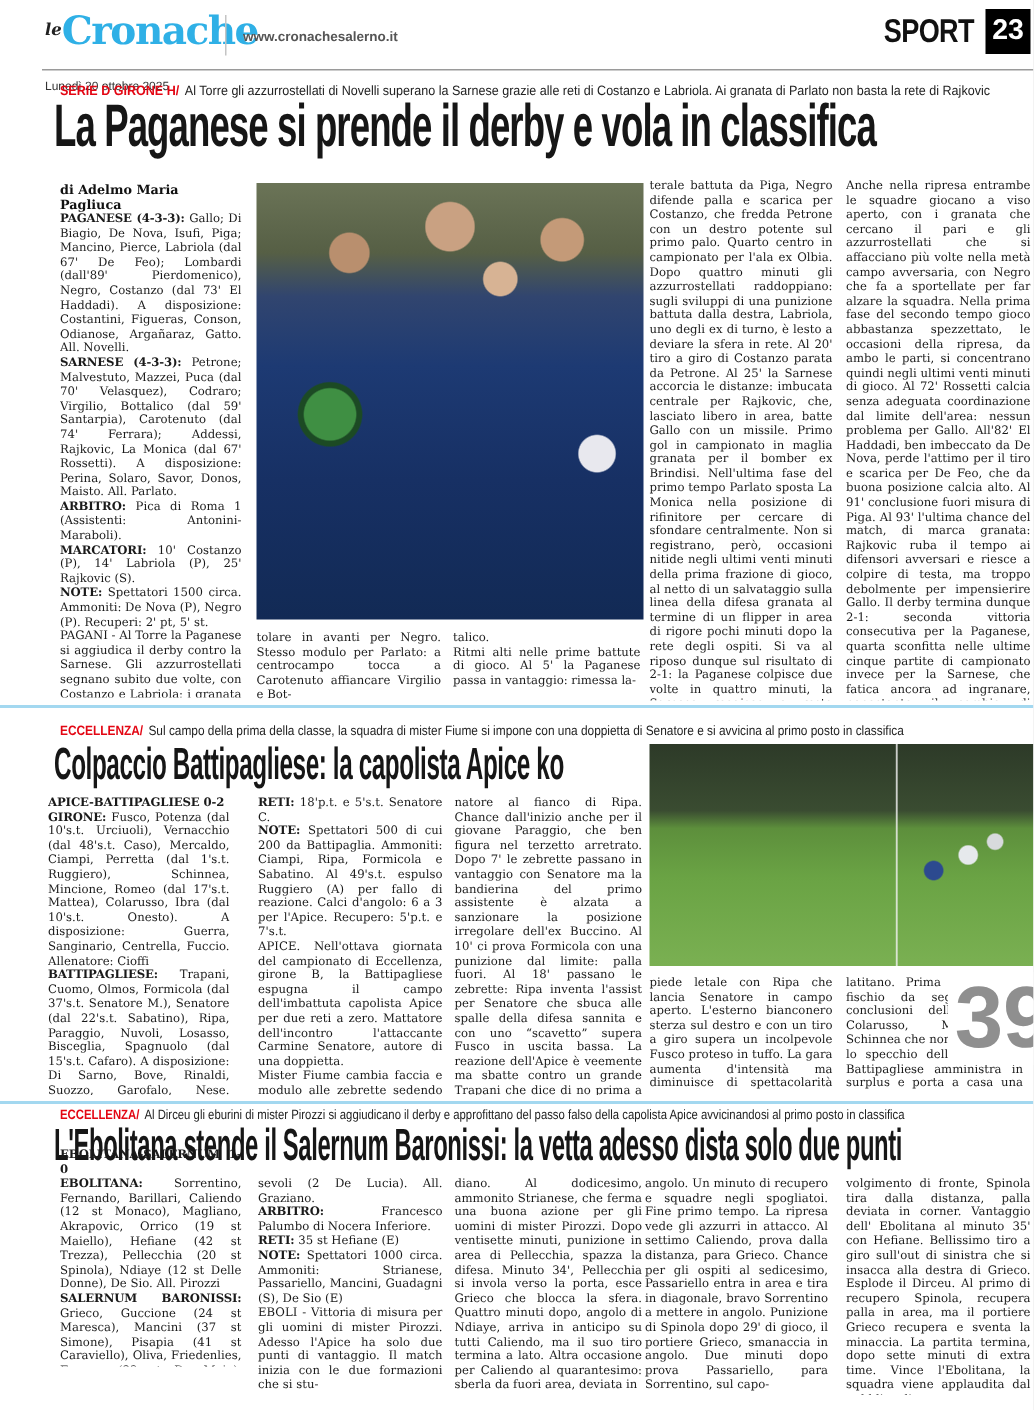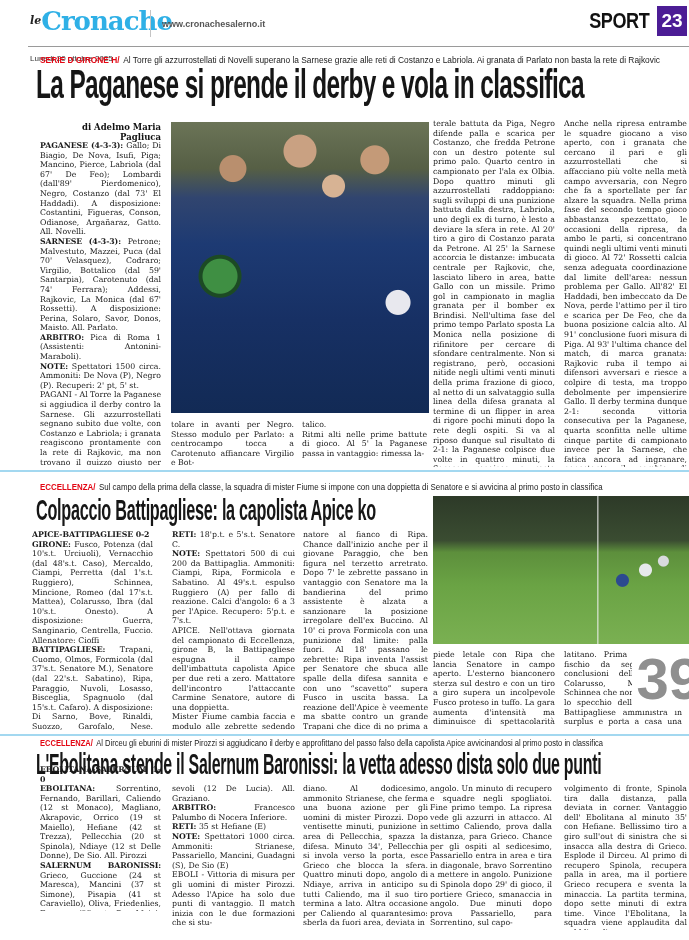--- a/index.html
+++ b/index.html
@@ -10,36 +10,36 @@
   
   .logo-block{position:absolute;left:30px;top:6px;width:110px;text-align:left}
   .logo-line{line-height:26px;white-space:nowrap}
   .logo-le{font:italic bold 11px "DejaVu Serif",serif;color:#222;vertical-align:6px}
   .logo-main{font:bold 26px "DejaVu Serif",serif;color:#2fb0e6;letter-spacing:-1px}
   .masthead-date{font:8px "Liberation Sans",sans-serif;color:#333;margin-top:16px}
   .v-divider{position:absolute;left:150px;top:10px;width:1px;height:27px;background:#c4c4c4}
   .website{position:absolute;left:162px;top:19px;font:bold 9px "Liberation Sans",sans-serif;color:#555}
   .section-label{position:absolute;right:40px;top:8px;font:bold 22px "Liberation Sans",sans-serif;
                  color:#111;transform:scaleX(.82);transform-origin:100% 0;letter-spacing:-.5px}
-  .page-number-box{position:absolute;right:2px;top:6px;width:30px;height:30px;background:#4c1d95;
+  .page-number-box{position:absolute;right:2px;top:6px;width:30px;height:30px;background:#000000;
                    display:flex;align-items:center;justify-content:center;
                    font:bold 19px "Liberation Sans",sans-serif;color:#fff}
   .header-rule{position:absolute;left:28px;top:46px;width:661px;height:1px;background:#9a9a9a}
 
   
   .kicker{position:absolute;left:40px;width:649px;white-space:nowrap;overflow:visible;
           font:9px "Liberation Sans",sans-serif;color:#222;transform-origin:0 50%}
   .kicker .kicker-label{font-weight:bold;color:#e30613;margin-right:4px}
   .k1{transform:scaleX(.93)} .k2{transform:scaleX(.88)} .k3{transform:scaleX(.84)}
   .headline{position:absolute;left:36px;white-space:nowrap;color:#161616;
             font-family:"Liberation Sans",sans-serif;font-weight:bold;transform-origin:0 0}
   .h1{top:62px;font-size:40px;letter-spacing:-1px;transform:scaleX(.61)}
   .h2{top:493px;font-size:30px;letter-spacing:-.5px;transform:scaleX(.54)}
   .h3{top:747px;font-size:30px;letter-spacing:-.5px;transform:scaleX(.53)}
-  .byline{position:absolute;left:40px;top:122px;width:121px;text-align:right;
+  .byline{position:absolute;left:40px;top:122px;width:121px;text-align:left;
           font:bold 8.5px "DejaVu Serif",serif;color:#111}
   .col{position:absolute;overflow:hidden;font-size:7.8px;line-height:9.6px;text-align:justify}
   .para{margin:0}
   .para b{letter-spacing:-.1px}
   .cyan-rule{position:absolute;left:0;width:689px;height:2px;background:#a3d8f0}
 
   
   .photo{position:absolute}
   .photo1{left:171px;top:122px;width:258px;height:291px;
     background:
@@ -106,20 +106,21 @@
     <div class="kicker k1" style="top:55px">
       <span class="kicker-label">SERIE D GIRONE H/</span><span class="kicker-text">Al Torre gli azzurrostellati di Novelli superano la Sarnese grazie alle reti di Costanzo e Labriola. Ai granata di Parlato non basta la rete di Rajkovic</span>
     </div>
     <h1 class="headline h1">La Paganese si prende il derby e vola in classifica</h1>
     <div class="byline">di Adelmo Maria Pagliuca</div>
     <div class="photo photo1"></div>
     <div class="col a1c1">
         <p class="para"><b>PAGANESE (4-3-3): </b>Gallo; Di Biagio, De Nova, Isufi, Piga; Mancino, Pierce, Labriola (dal 67' De Feo); Lombardi (dall'89' Pierdomenico), Negro, Costanzo (dal 73' El Haddadi). A disposizione: Costantini, Figueras, Conson, Odianose, Argañaraz, Gatto. All. Novelli.</p>
         <p class="para"><b>SARNESE (4-3-3): </b>Petrone; Malvestuto, Mazzei, Puca (dal 70' Velasquez), Codraro; Virgilio, Bottalico (dal 59' Santarpia), Carotenuto (dal 74' Ferrara); Addessi, Rajkovic, La Monica (dal 67' Rossetti). A disposizione: Perina, Solaro, Savor, Donos, Maisto. All. Parlato.</p>
         <p class="para"><b>ARBITRO: </b>Pica di Roma 1 (Assistenti: Antonini-Maraboli).</p>
+        <p class="para"><b>MARCATORI: </b>10' Costanzo (P), 14' Labriola (P), 25' Rajkovic (S).</p>
         <p class="para"><b>NOTE: </b>Spettatori 1500 circa. Ammoniti: De Nova (P), Negro (P). Recuperi: 2' pt, 5' st.</p>
         <p class="para">PAGANI - Al Torre la Paganese si aggiudica il derby contro la Sarnese. Gli azzurrostellati segnano subito due volte, con Costanzo e Labriola; i granata reagiscono prontamente con la rete di Rajkovic, ma non trovano il guizzo giusto per pareggiare la partita.</p>
       </div>
     <div class="col a1c2">
         <p class="para">tolare in avanti per Negro. Stesso modulo per Parlato: a centrocampo tocca a Carotenuto affiancare Virgilio e Bot-</p>
       </div>
     <div class="col a1c3">
         <p class="para">talico.</p>
         <p class="para">Ritmi alti nelle prime battute di gioco. Al 5' la Paganese passa in vantaggio: rimessa la-</p>
       </div>
@@ -168,21 +169,21 @@
     <div class="kicker k3" style="top:738px">
       <span class="kicker-label">ECCELLENZA/</span><span class="kicker-text">Al Dirceu gli eburini di mister Pirozzi si aggiudicano il derby e approfittano del passo falso della capolista Apice avvicinandosi al primo posto in classifica</span>
     </div>
     <h2 class="headline h3">L'Ebolitana stende il Salernum Baronissi: la vetta adesso dista solo due punti</h2>
     <div class="col a3c1">
         <p class="para"><b>EBOLITANA-SALERNUM 1-0 </b></p>
         <p class="para"><b>EBOLITANA: </b>Sorrentino, Fernando, Barillari, Caliendo (12 st Monaco), Magliano, Akrapovic, Orrico (19 st Maiello), Hefiane (42 st Trezza), Pellecchia (20 st Spinola), Ndiaye (12 st Delle Donne), De Sio. All. Pirozzi</p>
         <p class="para"><b>SALERNUM BARONISSI: </b>Grieco, Guccione (24 st Maresca), Mancini (37 st Simone), Pisapia (41 st Caraviello), Oliva, Friedenlies, Ferrara (23 st De Maio), Strianese, Passariello, Guadagni, Ia-</p>
       </div>
     <div class="col a3c2">
-        <p class="para">sevoli (12 De Lucia). All. Graziano.</p>
+        <p class="para">sevoli (2 De Lucia). All. Graziano.</p>
         <p class="para"><b>ARBITRO: </b>Francesco Palumbo di Nocera Inferiore.</p>
         <p class="para"><b>RETI: </b>35 st Hefiane (E)</p>
         <p class="para"><b>NOTE: </b>Spettatori 1000 circa. Ammoniti: Strianese, Passariello, Mancini, Guadagni (S), De Sio (E)</p>
         <p class="para">EBOLI - Vittoria di misura per gli uomini di mister Pirozzi. Adesso l'Apice ha solo due punti di vantaggio. Il match inizia con le due formazioni che si stu-</p>
       </div>
     <div class="col a3c3">
         <p class="para">diano. Al dodicesimo, ammonito Strianese, che ferma una buona azione per gli uomini di mister Pirozzi. Dopo ventisette minuti, punizione in area di Pellecchia, spazza la difesa. Minuto 34', Pellecchia si invola verso la porta, esce Grieco che blocca la sfera. Quattro minuti dopo, angolo di Ndiaye, arriva in anticipo su tutti Caliendo, ma il suo tiro termina a lato. Altra occasione per Caliendo al quarantesimo: sberla da fuori area, deviata in</p>
       </div>
     <div class="col a3c4">
         <p class="para">angolo. Un minuto di recupero e squadre negli spogliatoi. Fine primo tempo. La ripresa vede gli azzurri in attacco. Al settimo Caliendo, prova dalla distanza, para Grieco. Chance per gli ospiti al sedicesimo, Passariello entra in area e tira in diagonale, bravo Sorrentino a mettere in angolo. Punizione di Spinola dopo 29' di gioco, il portiere Grieco, smanaccia in angolo. Due minuti dopo prova Passariello, para Sorrentino, sul capo-</p>

